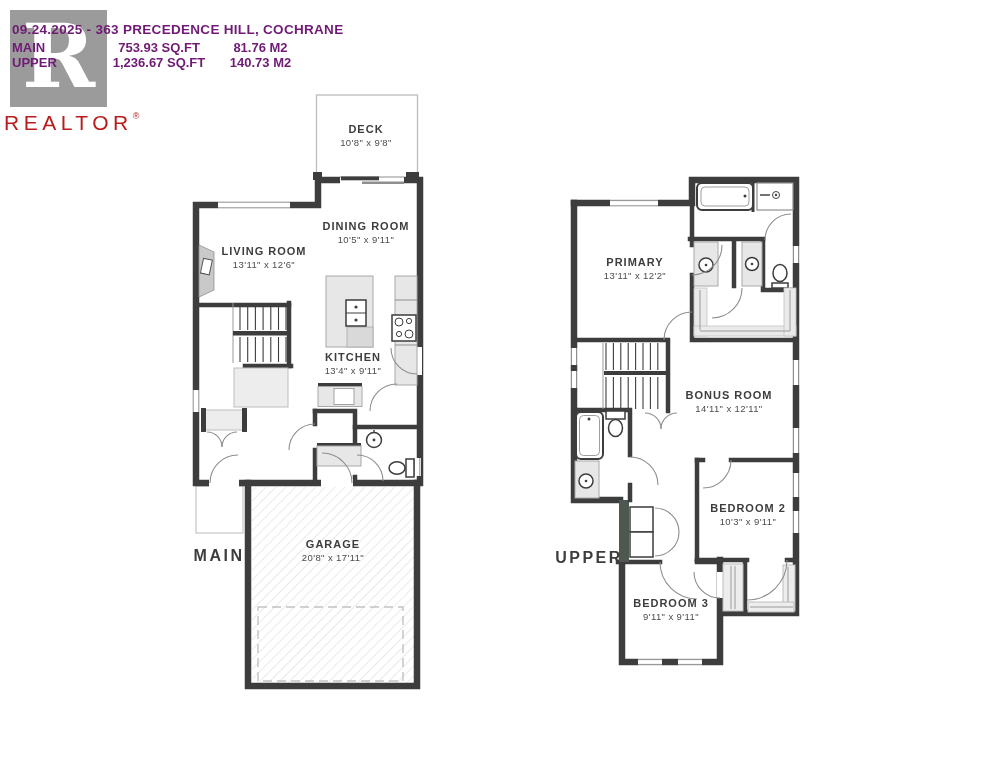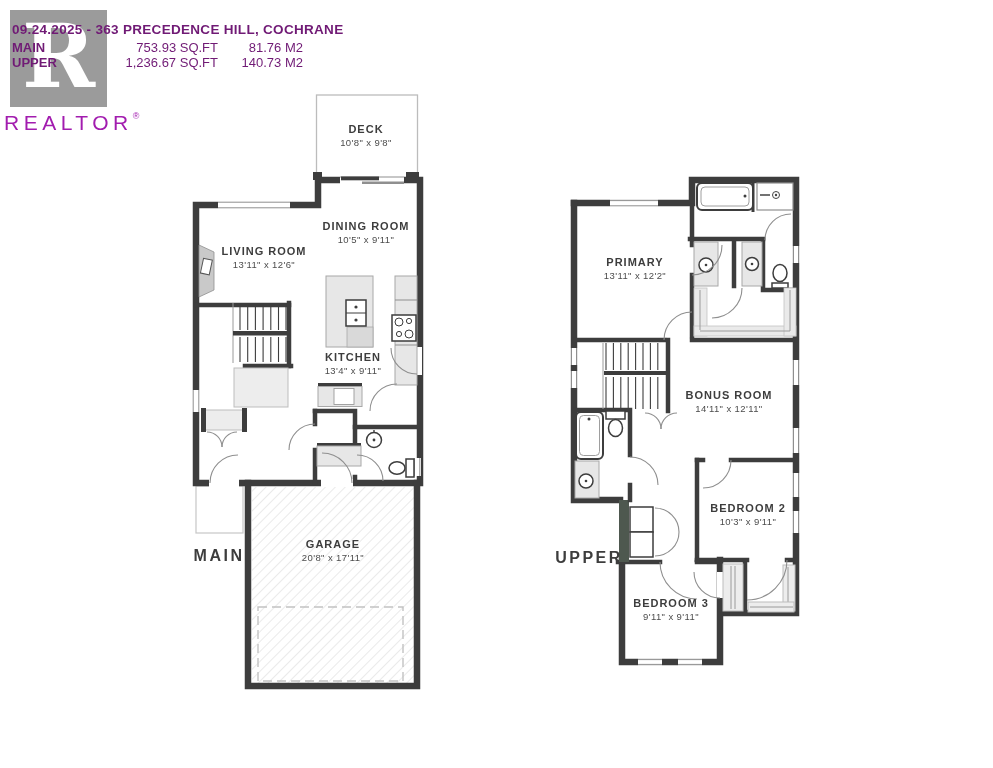--- a/index.html
+++ b/index.html
@@ -11,31 +11,31 @@
   .logo-wrap{position:absolute;left:10px;top:10px;z-index:1;}
   .logo-square{
     width:97px;height:97px;background:#9b9b9b;
     display:flex;align-items:center;justify-content:center;
   }
   .logo-r{
     font-family:"DejaVu Serif",serif;font-weight:bold;font-size:88px;
     color:#ffffff;line-height:1;margin-top:-6px;
   }
   .logo-word{
-    margin-top:4px;margin-left:-6px;color:#a21caf;font-size:21px;
+    margin-top:4px;margin-left:-6px;color:#b91c1c;font-size:21px;
     letter-spacing:4.5px;font-weight:400;white-space:nowrap;
   }
   .logo-reg{font-size:9px;vertical-align:top;letter-spacing:0;}
   
   .hdr{position:absolute;left:12px;top:22px;z-index:2;color:#701a75;}
   .hdr-title{font-size:13.5px;font-weight:bold;letter-spacing:.3px;white-space:nowrap;}
   .hdr-table{margin-top:3px;font-size:13px;}
   .hdr-row{display:grid;grid-template-columns:88px 118px 85px;line-height:15.2px;}
   .hdr-label{font-weight:bold;text-align:left;}
-  .hdr-sqft,.hdr-m2{text-align:right;font-weight:400;}
+  .hdr-sqft,.hdr-m2{text-align:center;font-weight:700;}
   
   svg{position:absolute;}
   #main-plan{left:185px;top:85px;}
   #upper-plan{left:555px;top:160px;}
   .wall{stroke:#3d3d3d;stroke-width:6.5;fill:none;stroke-linecap:square;}
   .iwall{stroke:#3d3d3d;stroke-width:4.5;fill:none;stroke-linecap:square;}
   .twall{stroke:#3d3d3d;stroke-width:3;fill:none;}
   .arc{stroke:#8f8f8f;stroke-width:1.1;fill:none;}
   .thin{stroke:#8f8f8f;stroke-width:1;}
   .fix{fill:#e7e7e7;stroke:#a8a8a8;stroke-width:1;}

